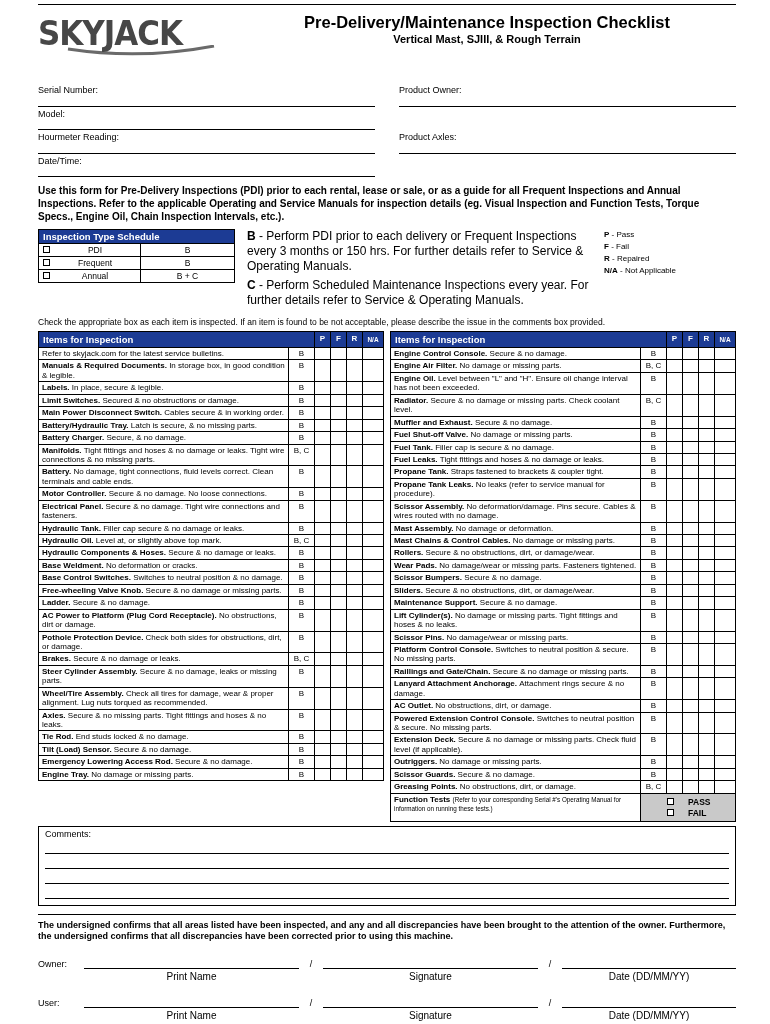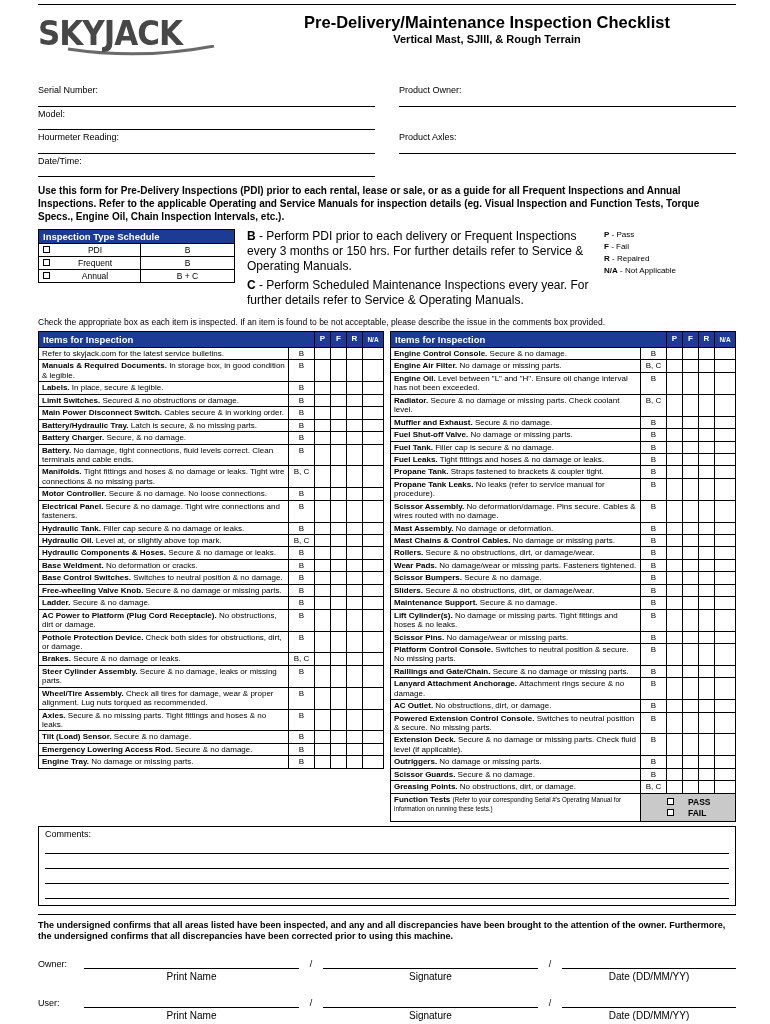--- a/index.html
+++ b/index.html
@@ -229,36 +229,36 @@
           </tr>
           <tr>
             <td class="desc"><b>Battery Charger. </b>Secure, &amp; no damage.</td>
             <td class="code">B</td>
             <td class="chk"></td>
             <td class="chk"></td>
             <td class="chk"></td>
             <td class="chk"></td>
           </tr>
           <tr>
-            <td class="desc"><b>Battery. </b>No damage, tight connections, fluid levels correct. Clean terminals and cable ends.</td>
-            <td class="code">B</td>
-            <td class="chk"></td>
-            <td class="chk"></td>
-            <td class="chk"></td>
-            <td class="chk"></td>
-          </tr>
-          <tr>
             <td class="desc"><b>Manifolds. </b>Tight fittings and hoses &amp; no damage or leaks. Tight wire connections &amp; no missing parts.</td>
             <td class="code">B, C</td>
             <td class="chk"></td>
             <td class="chk"></td>
             <td class="chk"></td>
             <td class="chk"></td>
           </tr>
           <tr>
+            <td class="desc"><b>Battery. </b>No damage, tight connections, fluid levels correct. Clean terminals and cable ends.</td>
+            <td class="code">B</td>
+            <td class="chk"></td>
+            <td class="chk"></td>
+            <td class="chk"></td>
+            <td class="chk"></td>
+          </tr>
+          <tr>
             <td class="desc"><b>Motor Controller. </b>Secure &amp; no damage. No loose connections.</td>
             <td class="code">B</td>
             <td class="chk"></td>
             <td class="chk"></td>
             <td class="chk"></td>
             <td class="chk"></td>
           </tr>
           <tr>
             <td class="desc"><b>Electrical Panel. </b>Secure &amp; no damage. Tight wire connections and fasteners.</td>
             <td class="code">B</td>
@@ -358,20 +358,28 @@
           <tr>
             <td class="desc"><b>Wheel/Tire Assembly. </b>Check all tires for damage, wear &amp; proper alignment. Lug nuts torqued as recommended.</td>
             <td class="code">B</td>
             <td class="chk"></td>
             <td class="chk"></td>
             <td class="chk"></td>
             <td class="chk"></td>
           </tr>
           <tr>
             <td class="desc"><b>Axles. </b>Secure &amp; no missing parts. Tight fittings and hoses &amp; no leaks.</td>
+            <td class="code">B</td>
+            <td class="chk"></td>
+            <td class="chk"></td>
+            <td class="chk"></td>
+            <td class="chk"></td>
+          </tr>
+          <tr>
+            <td class="desc"><b>Tie Rod. </b>End studs locked &amp; no damage.</td>
             <td class="code">B</td>
             <td class="chk"></td>
             <td class="chk"></td>
             <td class="chk"></td>
             <td class="chk"></td>
           </tr>
           <tr>
             <td class="desc"><b>Tilt (Load) Sensor. </b>Secure &amp; no damage.</td>
             <td class="code">B</td>
             <td class="chk"></td>

